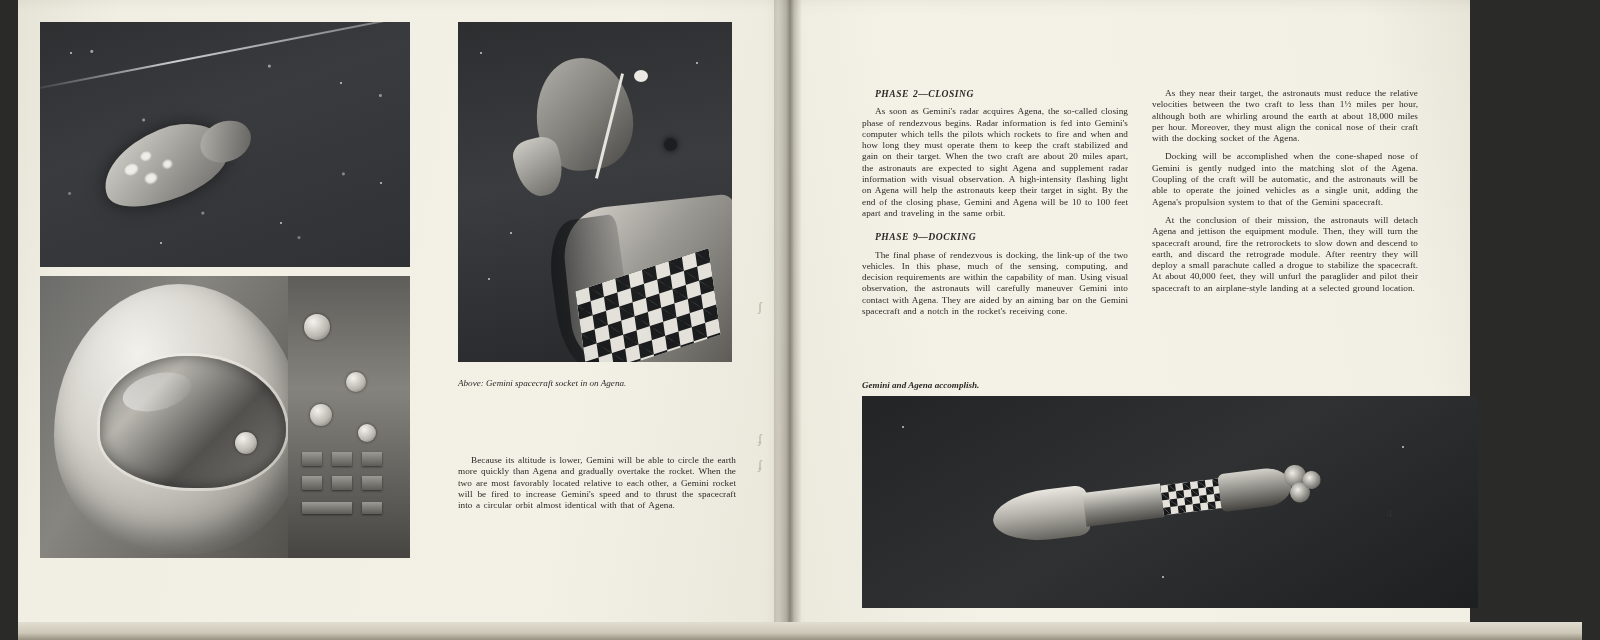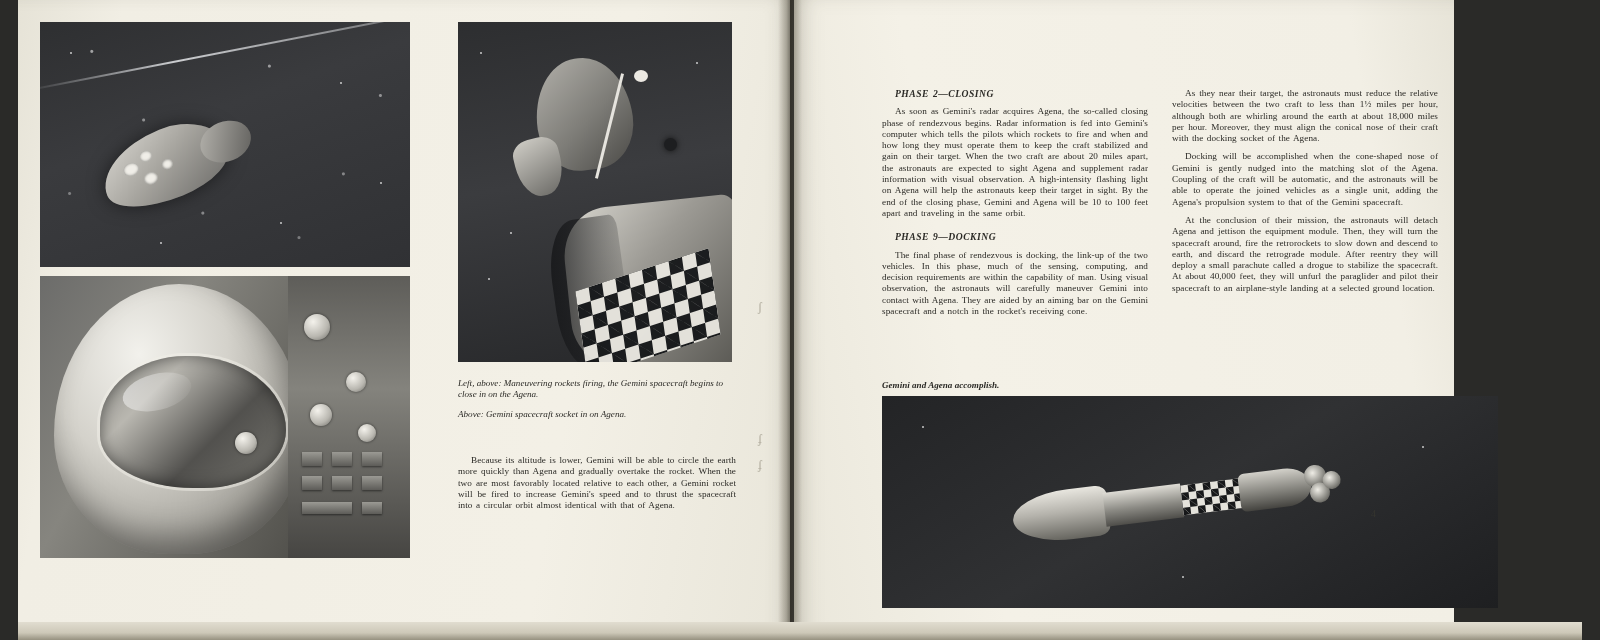--- a/index.html
+++ b/index.html
@@ -30,24 +30,25 @@
   }
 
   .page-left {
     left: 18px;
     width: 772px;
     background: linear-gradient(100deg, #e6e3d7 0%, #f1eee4 12%, #f3f0e6 70%, #e9e6da 100%);
     box-shadow: inset -14px 0 22px -14px rgba(80,75,60,0.45);
   }
 
   .page-right {
-    left: 794px;
+    left: 774px;
     width: 660px;
     background: linear-gradient(260deg, #e7e4d8 0%, #f2efe5 14%, #f4f1e7 72%, #eae7db 100%);
     box-shadow: inset 16px 0 26px -16px rgba(80,75,60,0.5);
+    padding-left: 36px;
   }
 
   .gutter {
     position: absolute;
     top: 0;
     left: 778px;
     width: 24px;
     height: 640px;
     background: linear-gradient(90deg, rgba(120,115,98,0.0) 0%, rgba(90,85,70,0.35) 35%, rgba(60,56,45,0.55) 50%, rgba(90,85,70,0.3) 68%, rgba(120,115,98,0.0) 100%);
     pointer-events: none;
@@ -452,21 +453,20 @@
       <div class="agena-nozzle"></div>
       <div class="antenna"></div>
       <div class="antenna-tip"></div>
       <div class="dot-big"></div>
       <div class="gemini-nose"></div>
       <div class="gem-shadow"></div>
       <div class="checker"></div>
     </div>
 
     <div class="caption left-caption">
-      <p>Left, above: Maneuvering rockets firing, the Gemini spacecraft begins to close in on the Agena.</p>
       <p>Above: Gemini spacecraft socket in on Agena.</p>
     </div>
 
     <div class="col left-body">
       <p>Because its altitude is lower, Gemini will be able to circle the earth more quickly than Agena and gradually overtake the rocket. When the two are most favorably located relative to each other, a Gemini rocket will be fired to increase Gemini's speed and to thrust the spacecraft into a circular orbit almost identical with that of Agena.</p>
     </div>
 
     <span class="gutter-mark" style="left:740px;top:300px;">ʃ</span>
     <span class="gutter-mark" style="left:740px;top:432px;">ʄ</span>
     <span class="gutter-mark" style="left:740px;top:458px;">ʄ</span>

